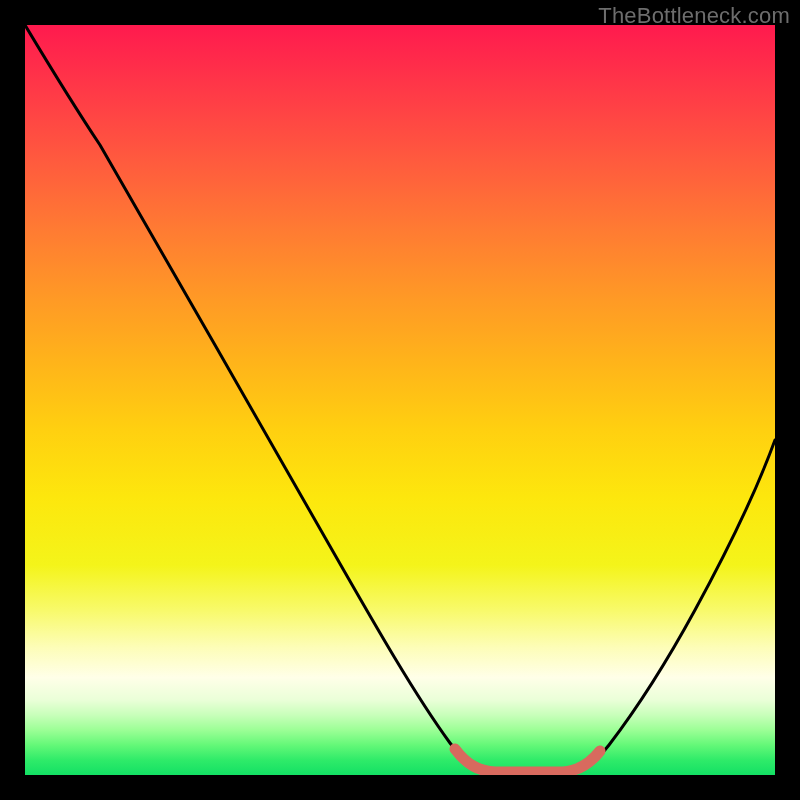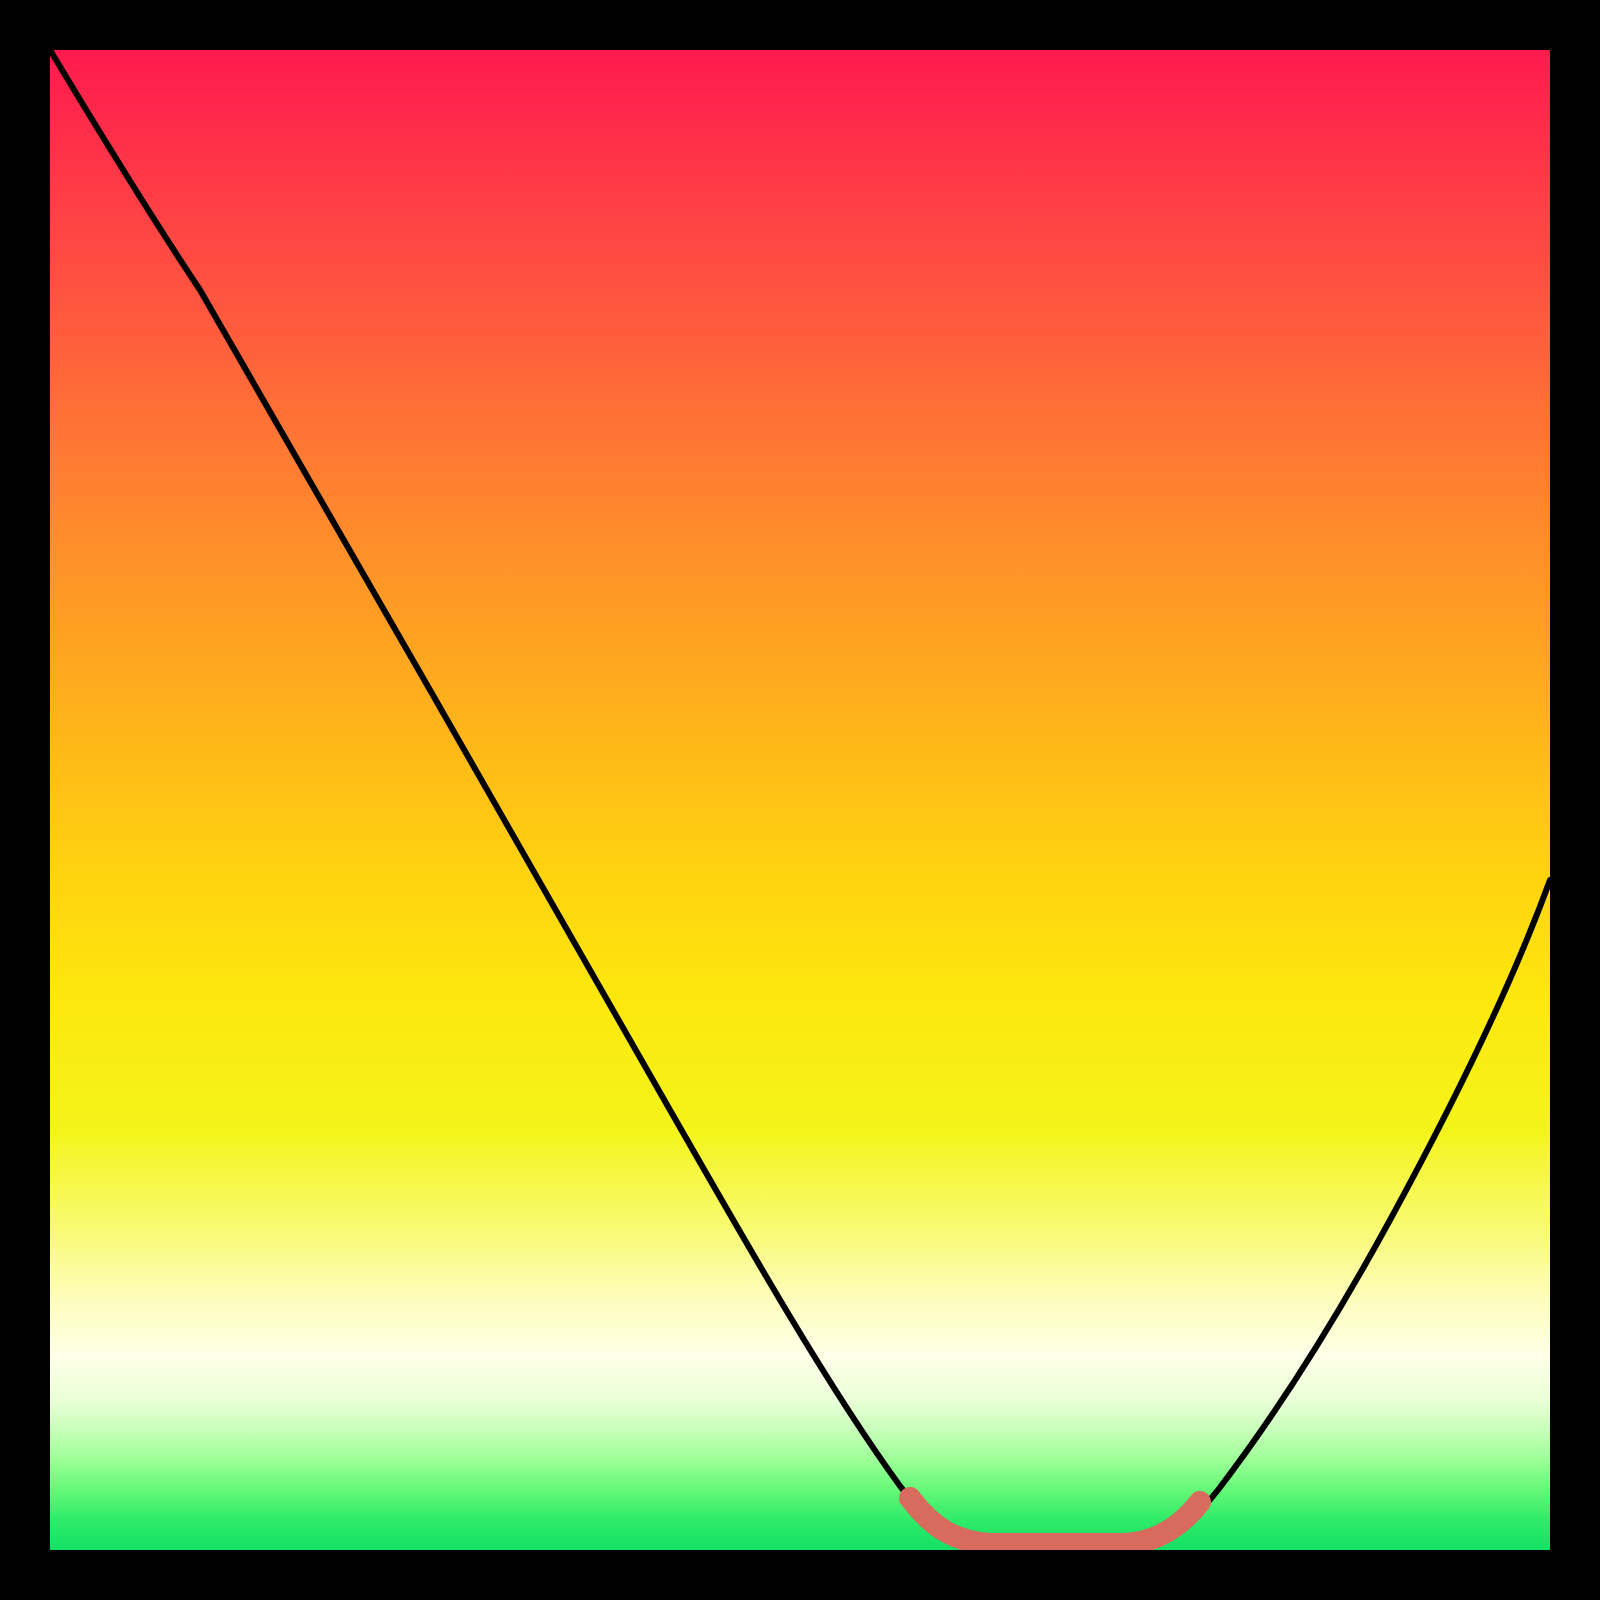--- a/index.html
+++ b/index.html
@@ -57,20 +57,21 @@
     color: #6d6d6d;
     font-size: 22px;
     letter-spacing: 0.2px;
     font-weight: 400;
   }
 </style>
 </head>
 <body>
 
 <div class="container">
+  <div class="watermark">TheBottleneck.com</div>
   <div class="chart-area">
     <svg class="curve-svg" viewBox="0 0 750 750" preserveAspectRatio="none">
       <path stroke-width="3" fill="none" stroke-linecap="round" stroke-linejoin="round" d="M 0 0
                C 30 50, 55 90, 75 120
                C 110 180, 150 250, 190 320
                C 230 390, 270 460, 310 530
                C 350 600, 390 670, 425 718
                C 440 738, 452 746, 468 748
                L 540 748
                C 556 746, 570 738, 584 720

